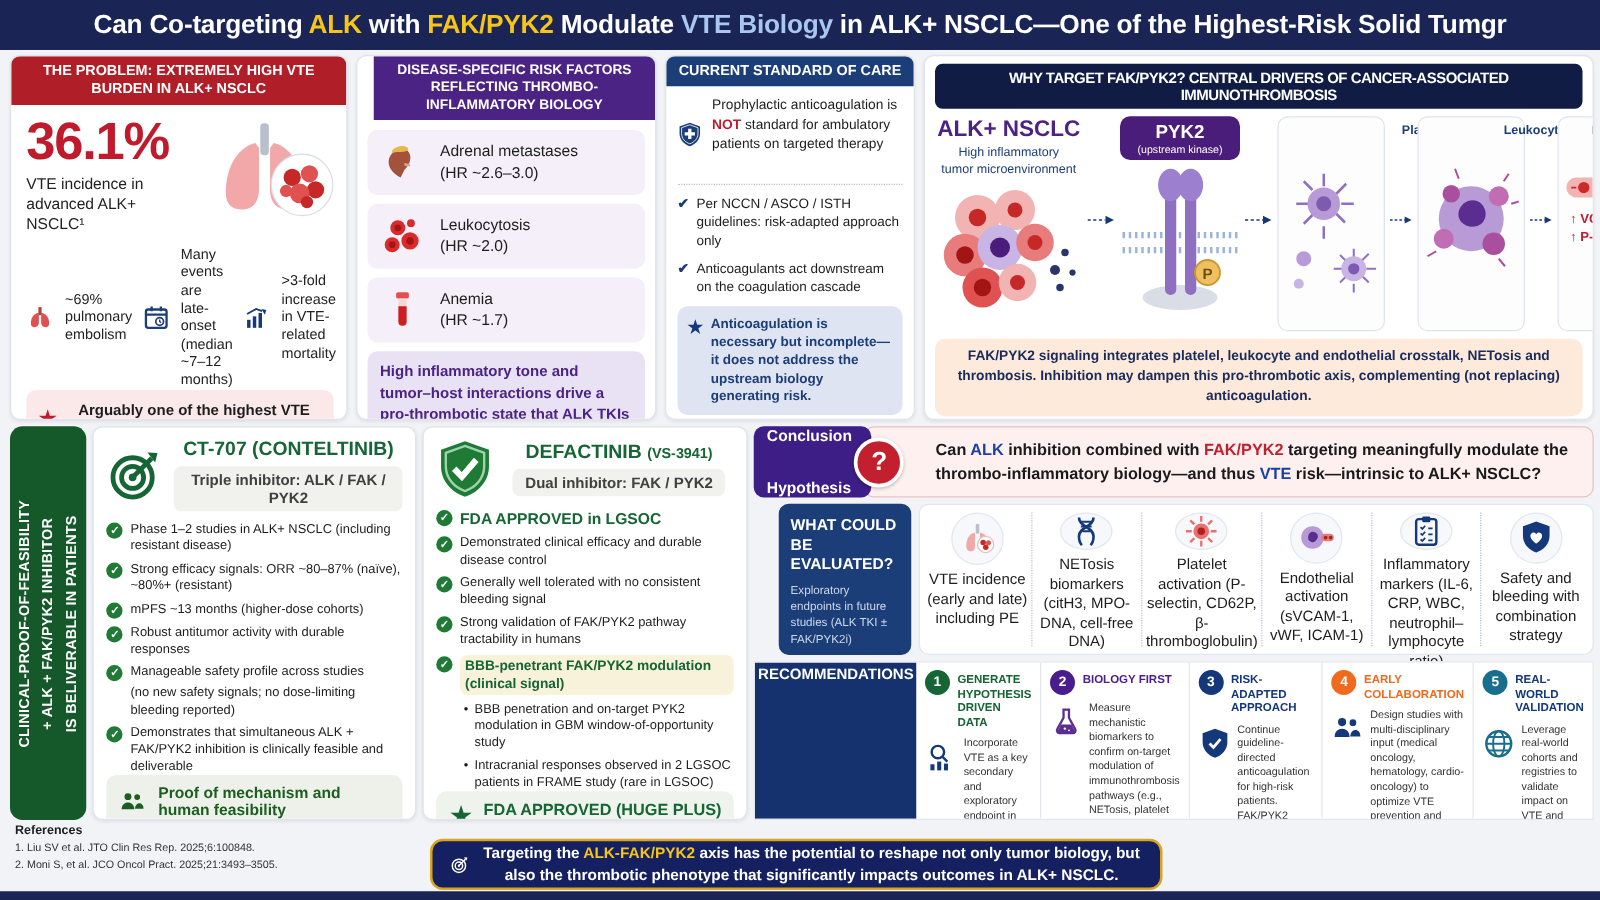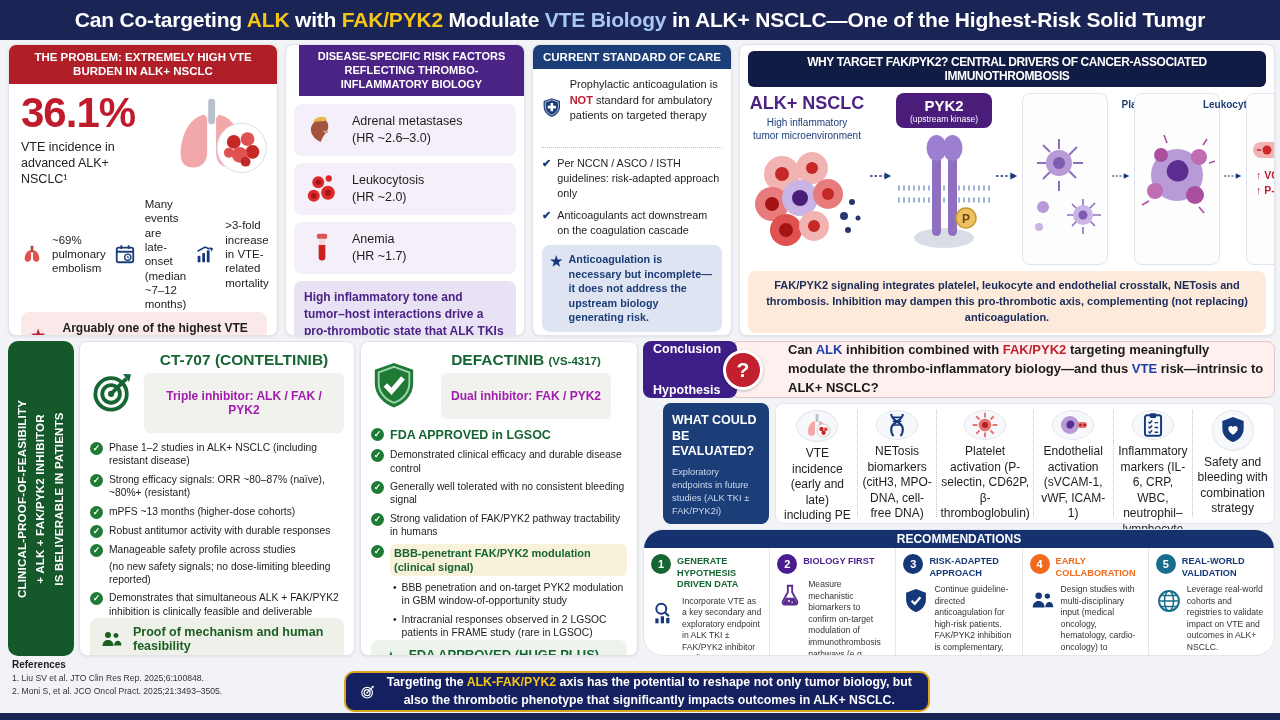--- a/index.html
+++ b/index.html
@@ -81,22 +81,22 @@
   .sidebar .rot { position:absolute; top:50%; left:50%; width:300px; transform:translate(-50%,-50%) rotate(-90deg);
     text-align:center; color:#fff; font-weight:bold; font-size:11.5px; line-height:1.6; letter-spacing:0.2px; }
 
   
   .drug { display:flex; flex-direction:column; padding:9px 10px; }
   .ct { width:276px; } .df { width:278px; }
   .drug-head { display:flex; gap:8px; align-items:center; }
   .drug-head .hd { flex:1; text-align:center; }
   .drug-title { color:#166534; font-size:15.5px; font-weight:bold; }
   .drug-title .sub { font-size:11.5px; }
-  .drug-badge { display:inline-block; background:#f1f1ee; border-radius:6px; padding:16px 10px; margin-top:4px;
-    font-size:12px; font-weight:bold; color:#a21caf; }
+  .drug-badge { display:inline-block; background:#f1f1ee; border-radius:6px; padding:4px 10px; margin-top:4px;
+    font-size:12px; font-weight:bold; color:#404040; }
   .dr-bullets { margin-top:8px; display:flex; flex-direction:column; gap:5px; }
   .dr-b { display:flex; gap:6px; font-size:10.3px; color:#1d1d1d; line-height:1.3; }
   .gchk { flex:0 0 13px; width:13px; height:13px; border-radius:50%; background:#1e7a35; color:#fff;
     font-size:9px; line-height:13px; text-align:center; font-weight:bold; margin-top:1px; }
   .dr-note { font-size:10.3px; color:#1d1d1d; margin:-2px 0 0 19px; line-height:1.3; }
   .fda1 { font-size:12.5px; font-weight:bold; color:#166534; }
   .hl { background:#f8f2da; border-radius:6px; padding:2px 4px; font-weight:bold; color:#166534; font-size:11px; }
   .sub-b { margin-left:22px; font-size:10.3px; color:#1d1d1d; line-height:1.3; display:flex; gap:5px; }
   .drug-foot { margin-top:auto; background:#edf1e9; border-radius:8px; padding:7px 10px;
     display:flex; gap:9px; align-items:center; }
@@ -123,21 +123,21 @@
   .eval-box { width:106px; background:#1c3e78; border-radius:8px; padding:10px 9px; color:#fff; }
   .eval-box .t1 { font-size:12.5px; font-weight:bold; line-height:1.25; }
   .eval-box .t2 { font-size:9.3px; color:#ccd8ec; margin-top:6px; line-height:1.4; }
   .eval-items { flex:1; background:#fff; border:1px solid #e2e6ee; border-radius:8px; display:flex; padding:6px 2px; }
   .ev-item { flex:1; display:flex; flex-direction:column; align-items:center; text-align:center; padding:0 3px; }
   .ev-item + .ev-item { border-left:1px dotted #b9c4d8; }
   .ev-ic { width:42px; height:42px; border-radius:50%; background:#f6f8fb; border:1px solid #e2e6ee;
     display:flex; align-items:center; justify-content:center; margin-bottom:4px; }
   .ev-item .tx { font-size:12px; color:#1d1d1d; line-height:1.3; }
 
-  .recs { flex:1; background:#fff; border:1px solid #e2e6ee; border-radius:20px; display:flex; flex-direction:column; overflow:hidden; }
+  .recs { flex:1; background:#fff; border:1px solid #e2e6ee; border-radius:0; display:flex; flex-direction:row; overflow:hidden; }
   .recs-head { background:#15316e; color:#fff; text-align:center; font-weight:bold; font-size:12px; padding:2px; }
   .recs-row { flex:1; display:flex; }
   .rec { flex:1; padding:6px 7px; }
   .rec + .rec { border-left:1px solid #e4e7ee; }
   .rec-top { display:flex; gap:6px; align-items:flex-start; }
   .rec-num { flex:0 0 20px; width:20px; height:20px; border-radius:50%; color:#fff; font-weight:bold; font-size:11px;
     display:flex; align-items:center; justify-content:center; }
   .rec-title { font-size:9.2px; font-weight:bold; line-height:1.25; padding-top:2px; }
   .rec-body { display:flex; gap:5px; margin-top:5px; }
   .rec-body svg { flex:0 0 auto; margin-top:4px; }
@@ -476,21 +476,21 @@
   </div>
 
   <div class="panel drug df">
     <div class="drug-head">
       <svg width="46" height="48" viewBox="0 0 24 25">
           <path d="M12 1l10 3.6v7c0 6-4.4 10.8-10 12.6C6.4 22.4 2 17.6 2 11.6v-7z" fill="#1e7a35"></path>
           <path d="M12 3l8 2.9v5.7c0 4.8-3.5 8.7-8 10.2-4.5-1.5-8-5.4-8-10.2V5.9z" fill="none" stroke="#9fd3ac" stroke-width="1"></path>
           <path d="M7.5 12.5l3.2 3.3 6-7" stroke="#fff" stroke-width="2.6" fill="none"></path>
         </svg>
       <div class="hd">
-        <div class="drug-title"><span>DEFACTINIB</span> <span class="sub">(VS-4317)</span></div>
+        <div class="drug-title"><span>DEFACTINIB</span> <span class="sub">(VS-3941)</span></div>
         <div class="drug-badge">Dual inhibitor: FAK / PYK2</div>
       </div>
     </div>
     <div class="dr-bullets">
       <div class="dr-b">
           <span class="gchk">✓</span>
           <span class="fda1">FDA APPROVED in LGSOC</span>
         </div>
       <div class="dr-b">
           <span class="gchk">✓</span>

